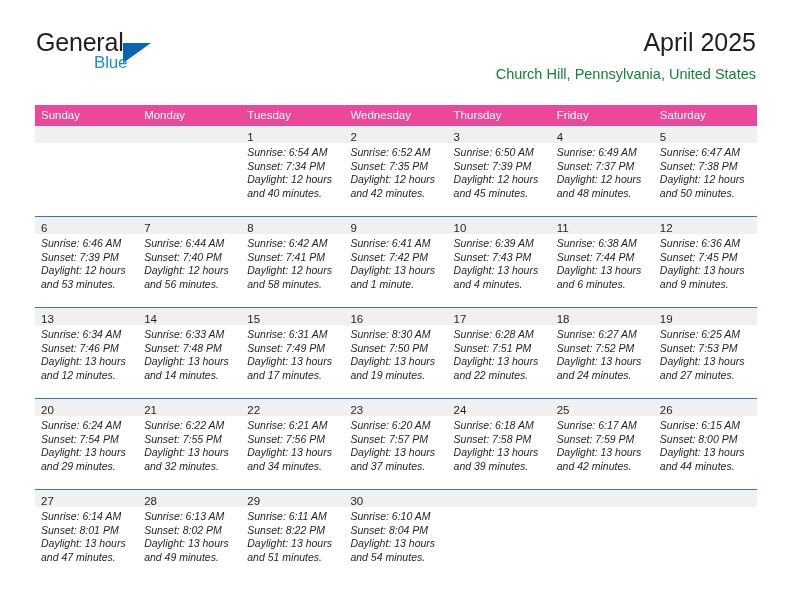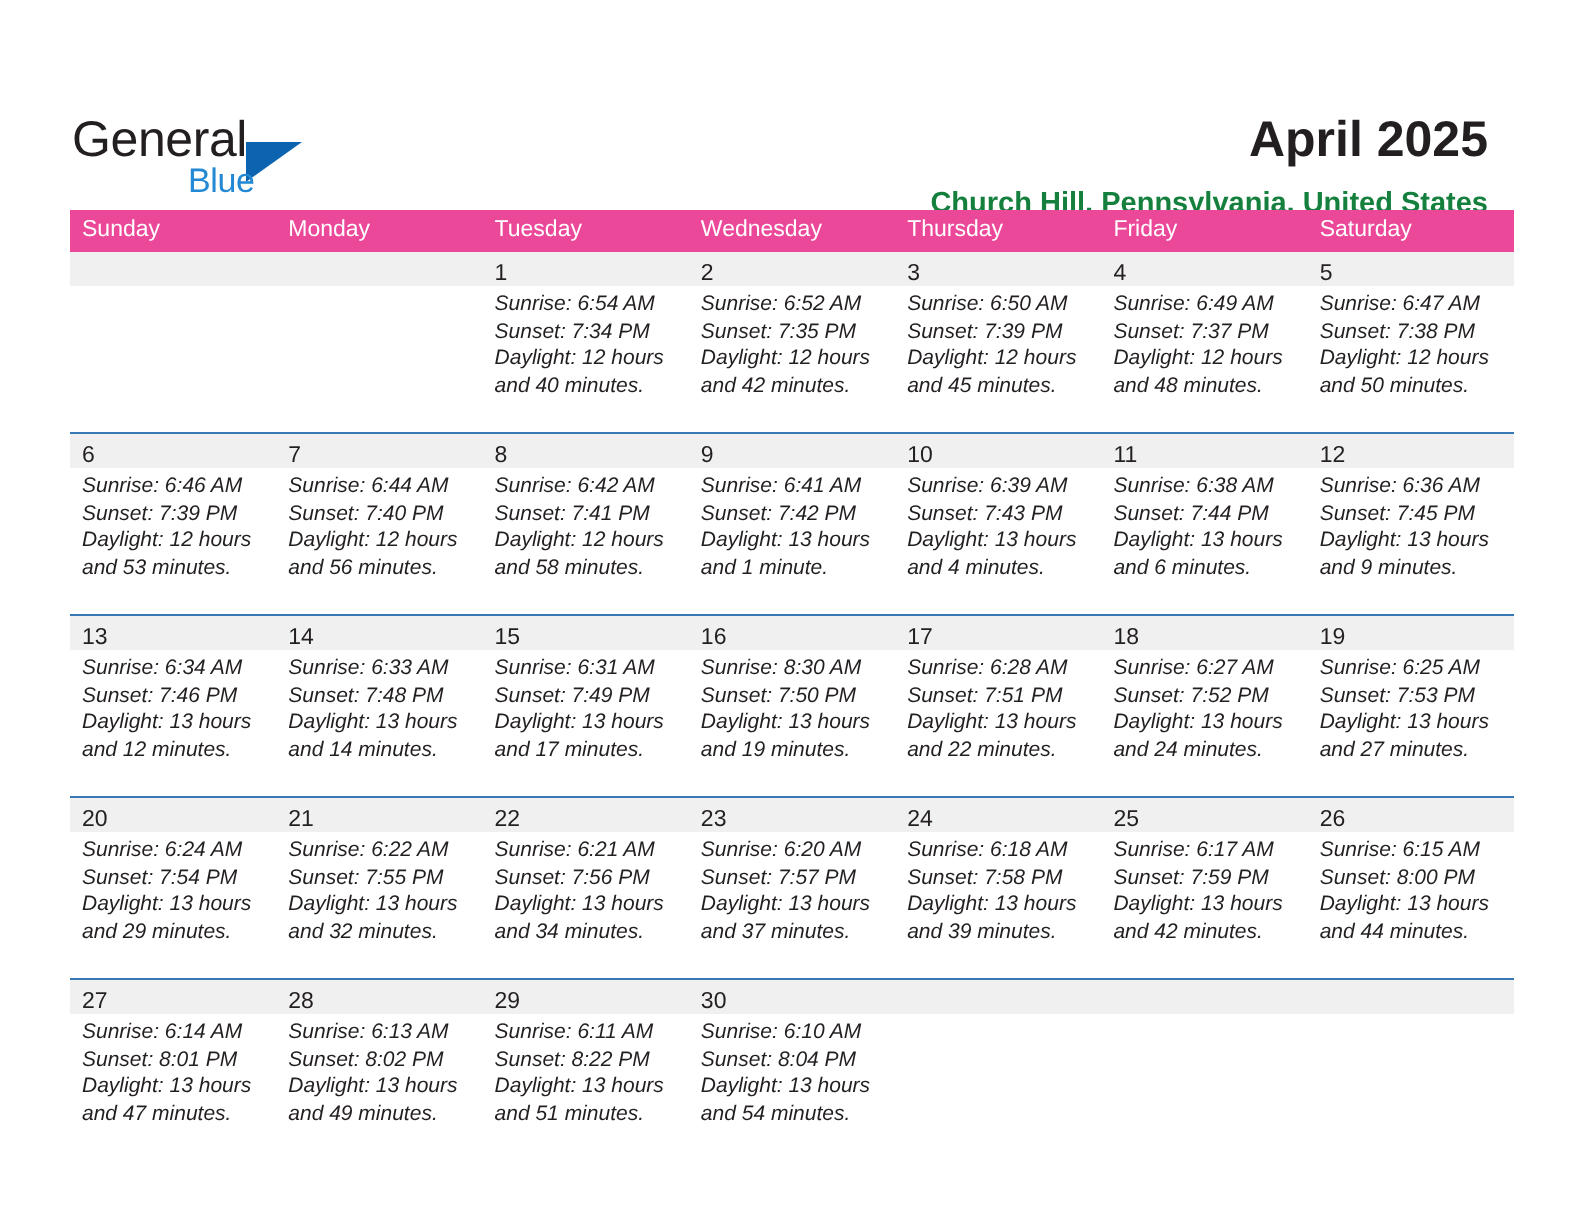--- a/index.html
+++ b/index.html
@@ -14,21 +14,20 @@
     color: #000000;
     overflow: hidden;
     position: relative;
   }
 
   
   .page-header {
     position: relative;
     height: 78px;
     padding: 0;
-    margin-top: 28px;
   }
   .brand {
     position: absolute;
     left: 36px;
     top: 30px;
     width: 200px;
     height: 48px;
     line-height: 1;
   }
   .brand-general {
@@ -51,24 +50,23 @@
     position: absolute;
     left: 58px;
     top: 24px;
     font-size: 17px;
     color: #2389d4;
     letter-spacing: -0.2px;
   }
 
   .title-block {
     position: absolute;
-    right: 48px;
+    right: 36px;
     top: 28px;
     text-align: right;
-    font-weight: bold;
   }
   .cal-title {
     font-size: 25px;
     color: #231f20;
     line-height: 1.15;
     white-space: nowrap;
   }
   .cal-subtitle {
     margin-top: 9px;
     font-size: 14.5px;

